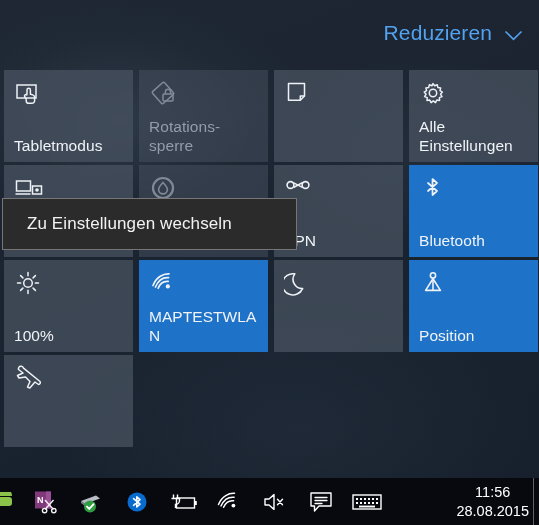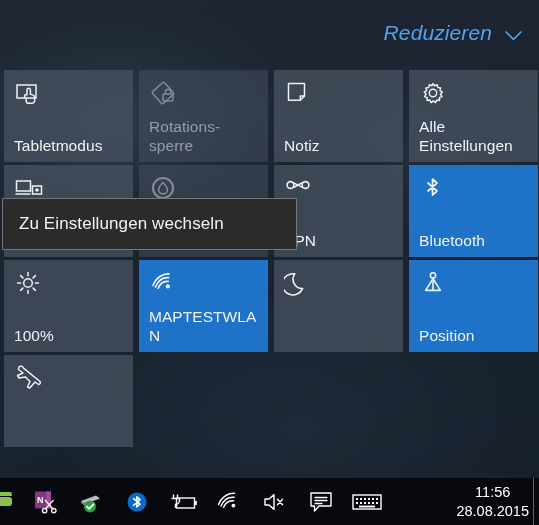--- a/index.html
+++ b/index.html
@@ -21,21 +21,21 @@
       radial-gradient(ellipse 240px 150px at 120px 120px, rgba(86,104,124,0.30) 0%, rgba(60,74,92,0.10) 55%, rgba(0,0,0,0) 80%),
       radial-gradient(ellipse 200px 130px at 420px 150px, rgba(70,86,104,0.18) 0%, rgba(0,0,0,0) 75%),
       radial-gradient(ellipse 300px 170px at 300px 430px, rgba(44,56,72,0.35) 0%, rgba(0,0,0,0) 80%),
       linear-gradient(160deg, #1e2733 0%, #1b2430 35%, #192330 60%, #161f2b 100%);
   }
 
   
   #header {
     position: absolute;
     left: 0; top: 0;
-    width: 539px; height: 64px; font-style: italic;
+    width: 539px; height: 64px;
   }
   #collapse-btn {
     position: absolute;
     right: 16px;
     top: 22px;
     display: flex;
     align-items: center;
     gap: 12px;
     cursor: pointer;
   }
@@ -110,20 +110,21 @@
     box-sizing: border-box;
     display: flex;
     align-items: center;
     z-index: 40;
   }
   #tooltip-text {
     color: #f2f2f2;
     font-size: 17px;
     padding-left: 16px;
     letter-spacing: 0.1px;
+    margin-left: 8px;
   }
 
   
   #taskbar {
     position: absolute;
     left: 0;
     bottom: 0;
     width: 539px;
     height: 47px;
     background: #07090f;
@@ -210,21 +211,20 @@
       <span class="tlabel">Rotations-sperre</span>
     </div>
 
     <div class="tile">
       <span class="ticon">
         <svg viewBox="0 0 30 30">
             <path d="M4.5 4.5 h16 v12.5 l-4.2 4.2 H4.5 z" fill="none" stroke="currentColor" stroke-width="1.5" stroke-linejoin="round"></path>
             <path d="M20.5 17 h-4.2 v4.2" fill="none" stroke="currentColor" stroke-width="1.5" stroke-linejoin="round"></path>
           </svg>
       </span>
-      <span class="tlabel">Notiz</span>
     </div>
 
     <div class="tile">
       <span class="ticon">
         <svg viewBox="0 0 30 30">
             <g fill="none" stroke="currentColor" stroke-width="1.5">
               <circle cx="14" cy="14" r="3.7"></circle>
               <path d="M14 4.6 l1.7 2.2 2.6 -1 .6 2.8 2.8 .3 -.7 2.7 2.4 1.5 -1.9 2.1 1.5 2.4 -2.6 1 .2 2.8 -2.8 -.3 -1.3 2.5 -2.2 -1.7 -2.2 1.7 -1.3 -2.5 -2.8 .3 .2 -2.8 -2.6 -1 1.5 -2.4 -1.9 -2.1 2.4 -1.5 -.7 -2.7 2.8 -.3 .6 -2.8 2.6 1 z" stroke-linejoin="round"></path>
             </g>
           </svg>

